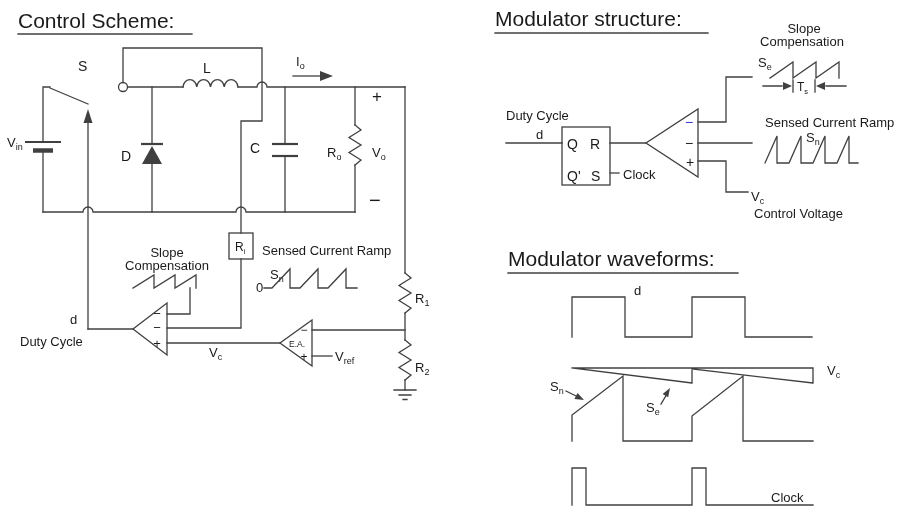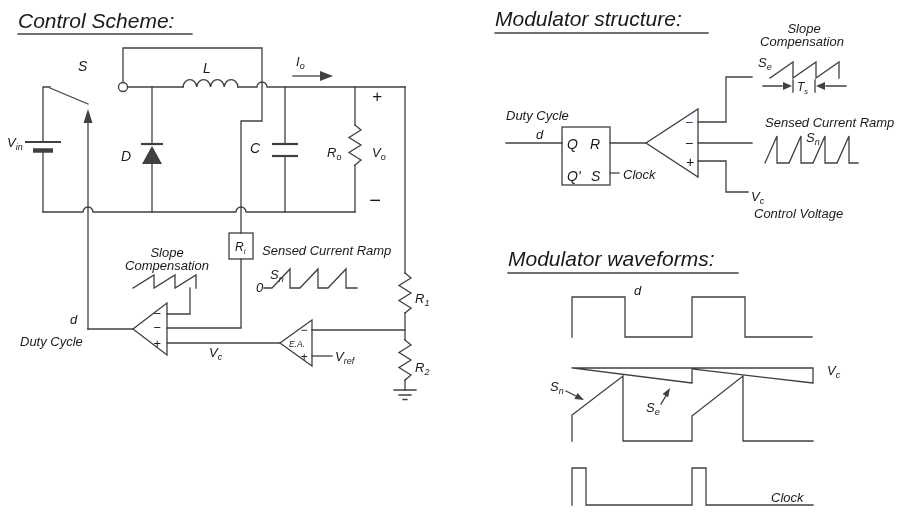--- a/index.html
+++ b/index.html
@@ -1,17 +1,17 @@
 <!DOCTYPE html>
 <html style="--line: #404040; --text: #1a1a1a; --accent: #3333cc; --bg: #ffffff;"><head>
 <meta charset="utf-8">
 <style>
   :root{ --line:#404040; --text:#1a1a1a; --accent:#3333cc; --bg:#ffffff; }
   html,body{margin:0;padding:0;background:var(--bg);}
-  .stage{width:881px;height:512px;position:relative;background:var(--bg);font-style:italic;}
+  .stage{width:881px;height:512px;position:relative;background:var(--bg);}
   svg{display:block;}
   svg text{font-family:"Liberation Sans","DejaVu Sans",sans-serif;fill:var(--text);}
   .w{stroke:var(--line);stroke-width:1.3;fill:none;stroke-linecap:square;stroke-linejoin:miter;}
   .w2{stroke:var(--line);stroke-width:2.2;fill:none;stroke-linecap:butt;}
   .w4{stroke:var(--line);stroke-width:4.5;fill:none;stroke-linecap:butt;}
   .fillpoly{fill:var(--line);stroke:none;}
   .tri{stroke:var(--line);stroke-width:1.3;fill:none;stroke-linejoin:miter;}
   .t21{font-size:21px;}
   .t14{font-size:14px;}
   .t13{font-size:13px;}

